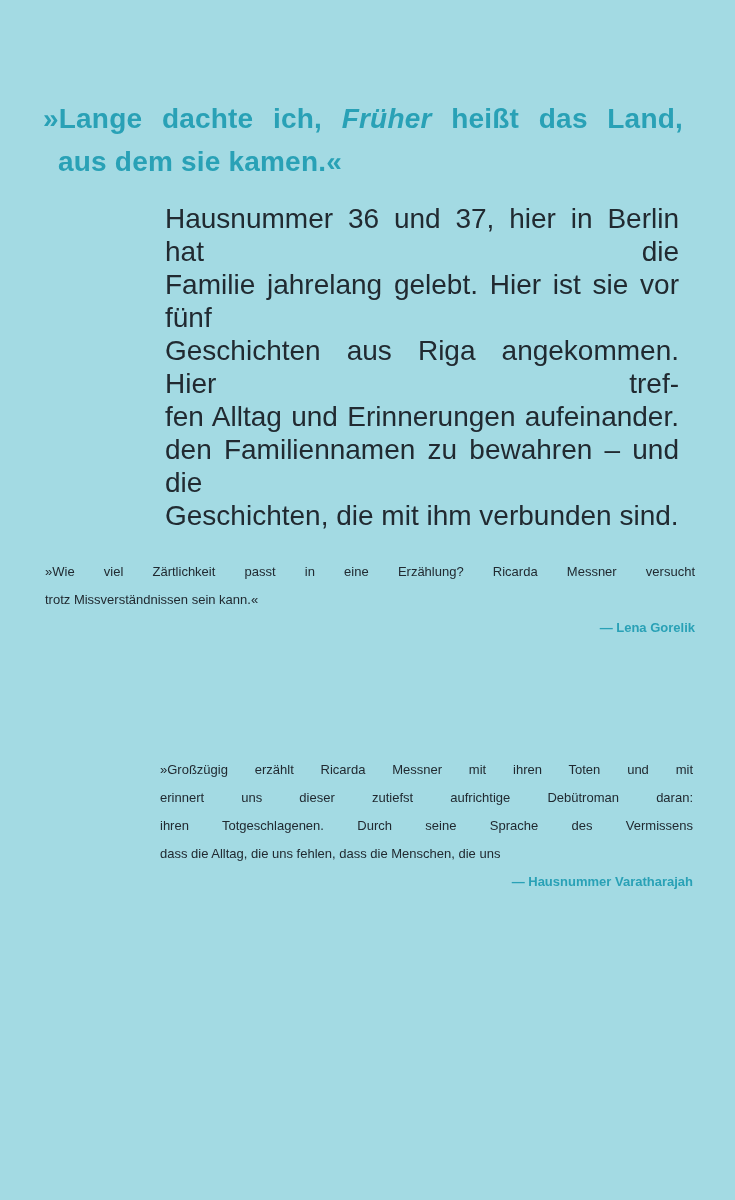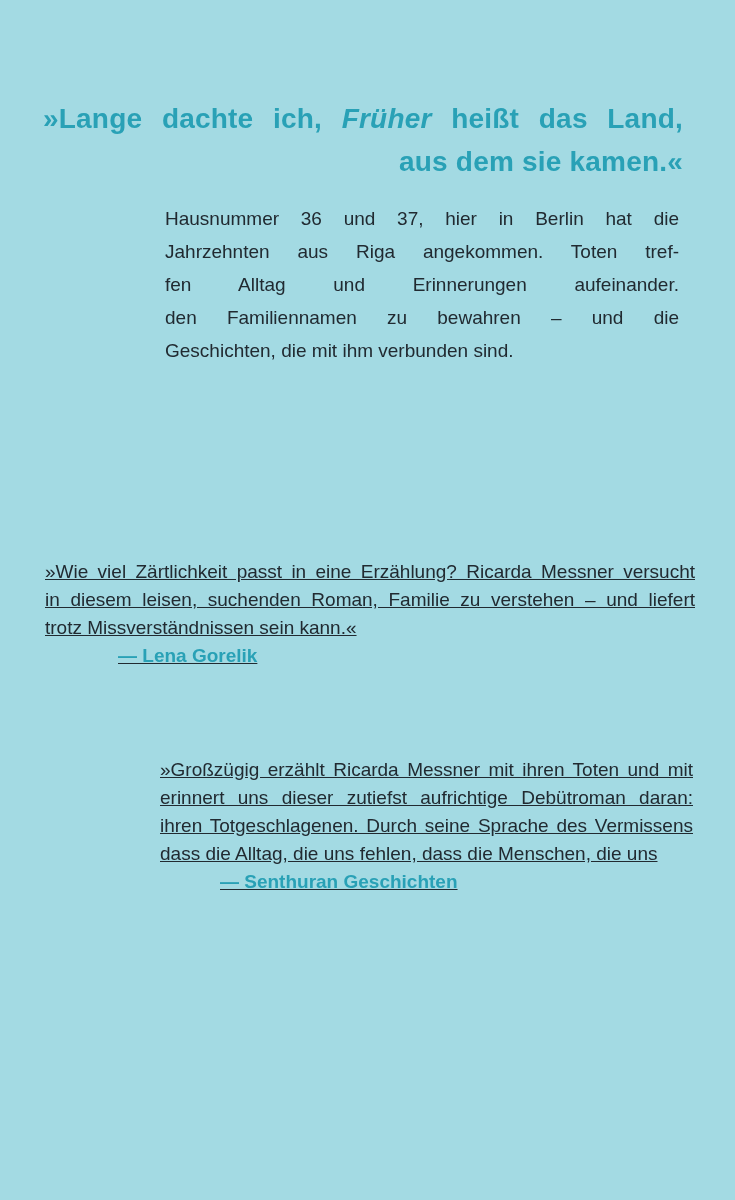--- a/index.html
+++ b/index.html
@@ -32,89 +32,88 @@
     font-weight: bold;
     font-size: 28px;
     line-height: 43px;
     letter-spacing: 0.2px;
   }
   .headline .l1 {
     text-align: justify;
     text-align-last: justify;
   }
   .headline .l1 em { font-style: italic; }
-  .headline .l2 { padding-left: 15px; text-align: right; }
+  .headline .l2 { padding-left: 15px; }
   
   .synopsis {
     position: absolute;
     left: 165px;
     top: 202px;
     width: 514px;
     color: var(--text);
-    font-size: 19px;
+    font-size: 28px;
     line-height: 33px;
     font-weight: 500;
   }
   
   .justified > div {
     text-align: justify;
     text-align-last: justify;
   }
   .justified > div:last-child { text-align-last: left; }
   
   .quote {
     position: absolute;
     color: var(--text);
-    font-size: 19px;
+    font-size: 13px;
     line-height: 28px;
     font-weight: 500;
-    text-decoration: underline;
   }
   .q1 { left: 45px;  top: 558px; width: 650px; }
   .q2 { left: 160px; top: 756px; width: 533px; }
   .attribution {
     color: var(--accent);
     font-weight: bold;
-    text-align: left;
+    text-align: right;
   }
   .q1 .attribution { padding-left: 73px; }
   .q2 .attribution { padding-left: 60px; }
 </style>
 </head>
 <body>
 
 <div class="cover">
 
   <div class="headline">
     <div class="l1">
       <span>»Lange dachte ich, </span><em>Früher</em><span> heißt das Land,</span>
     </div>
     <div class="l2">aus dem sie kamen.«</div>
   </div>
 
   <div class="synopsis justified">
       <div>Hausnummer 36 und 37, hier in Berlin hat die</div>
-      <div>Jahrzehnten aus Riga angekommen. Toten tref-</div>
+      <div>Familie jahrelang gelebt. Hier ist sie vor fünf</div>
+      <div>Geschichten aus Riga angekommen. Hier tref-</div>
       <div>fen Alltag und Erinnerungen aufeinander.</div>
       <div>den Familiennamen zu bewahren – und die</div>
       <div>Geschichten, die mit ihm verbunden sind.</div>
     </div>
 
   <div class="quote q1">
     <div class="justified">
         <div>»Wie viel Zärtlichkeit passt in eine Erzählung? Ricarda Messner versucht</div>
-        <div>in diesem leisen, suchenden Roman, Familie zu verstehen – und liefert</div>
         <div>trotz Missverständnissen sein kann.«</div>
       </div>
     <div class="attribution">— Lena Gorelik</div>
   </div>
 
   <div class="quote q2">
     <div class="justified">
         <div>»Großzügig erzählt Ricarda Messner mit ihren Toten und mit</div>
         <div>erinnert uns dieser zutiefst aufrichtige Debütroman daran:</div>
         <div>ihren Totgeschlagenen. Durch seine Sprache des Vermissens</div>
         <div>dass die Alltag, die uns fehlen, dass die Menschen, die uns</div>
       </div>
-    <div class="attribution">— Senthuran Geschichten</div>
+    <div class="attribution">— Hausnummer Varatharajah</div>
   </div>
 
 </div>
 
 </body></html>

